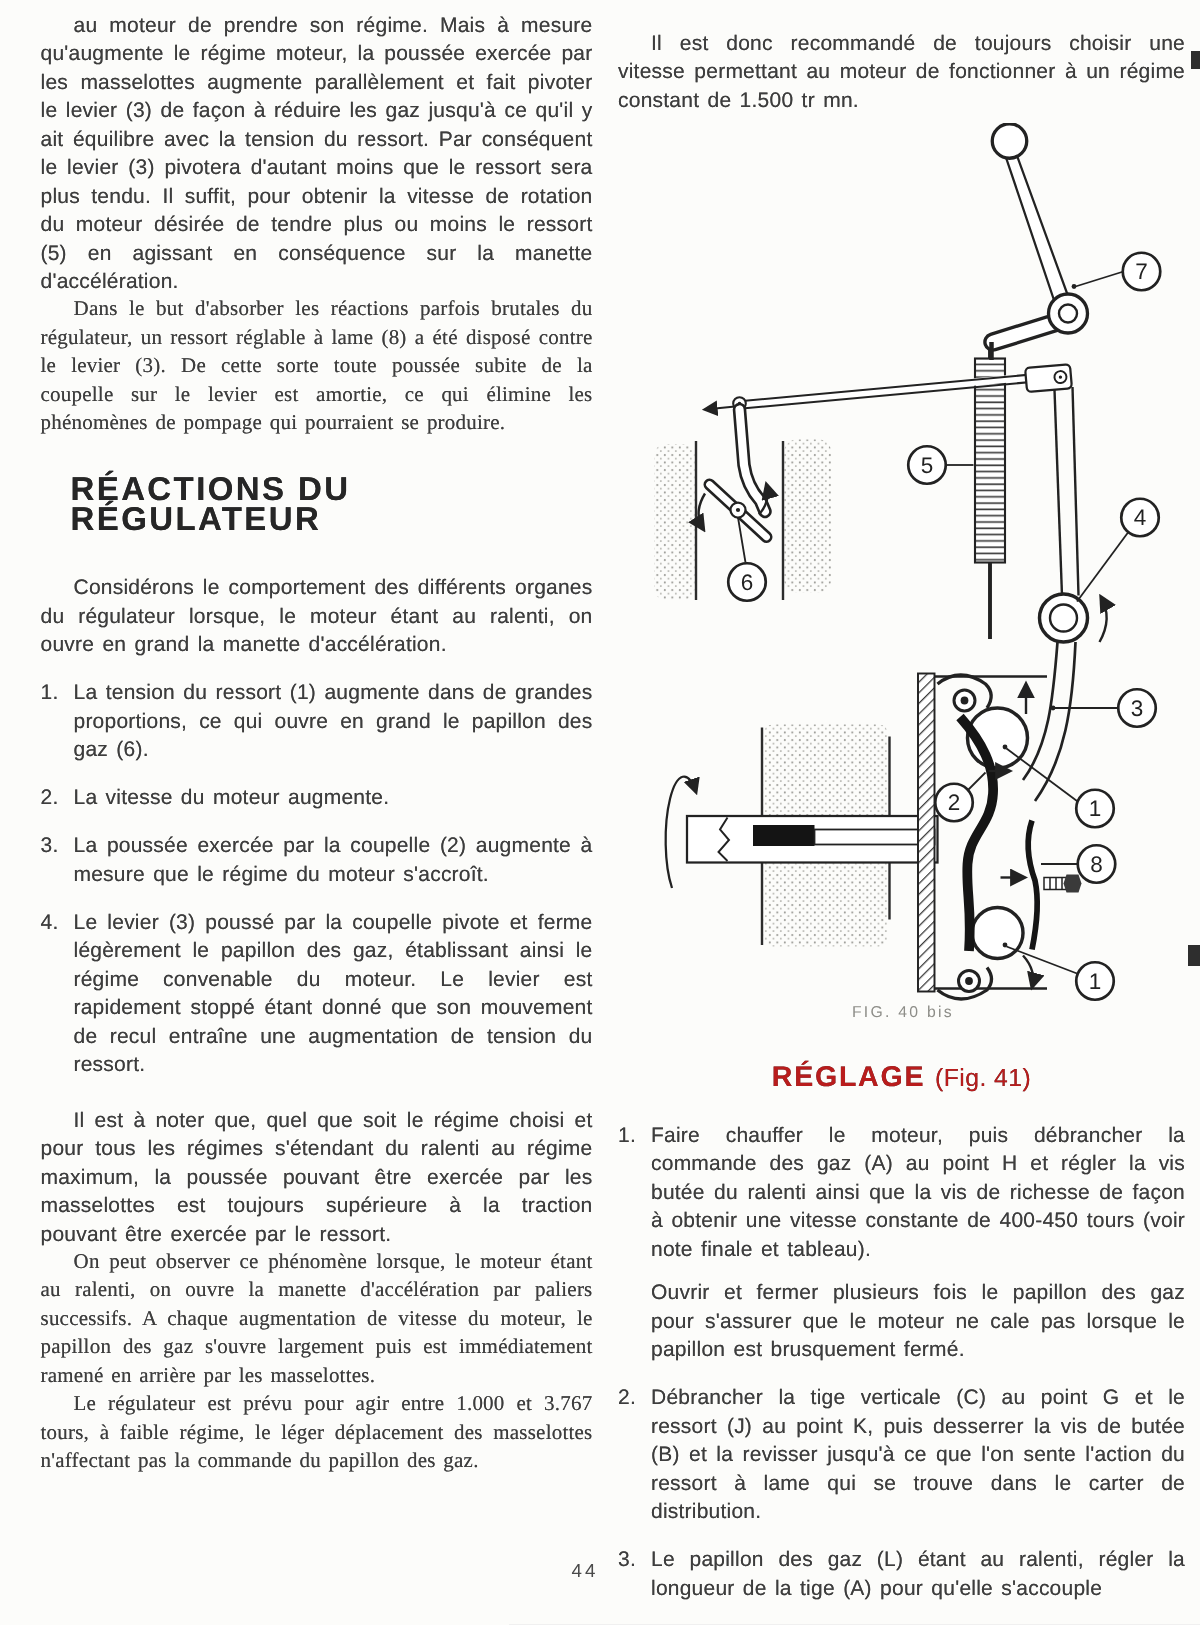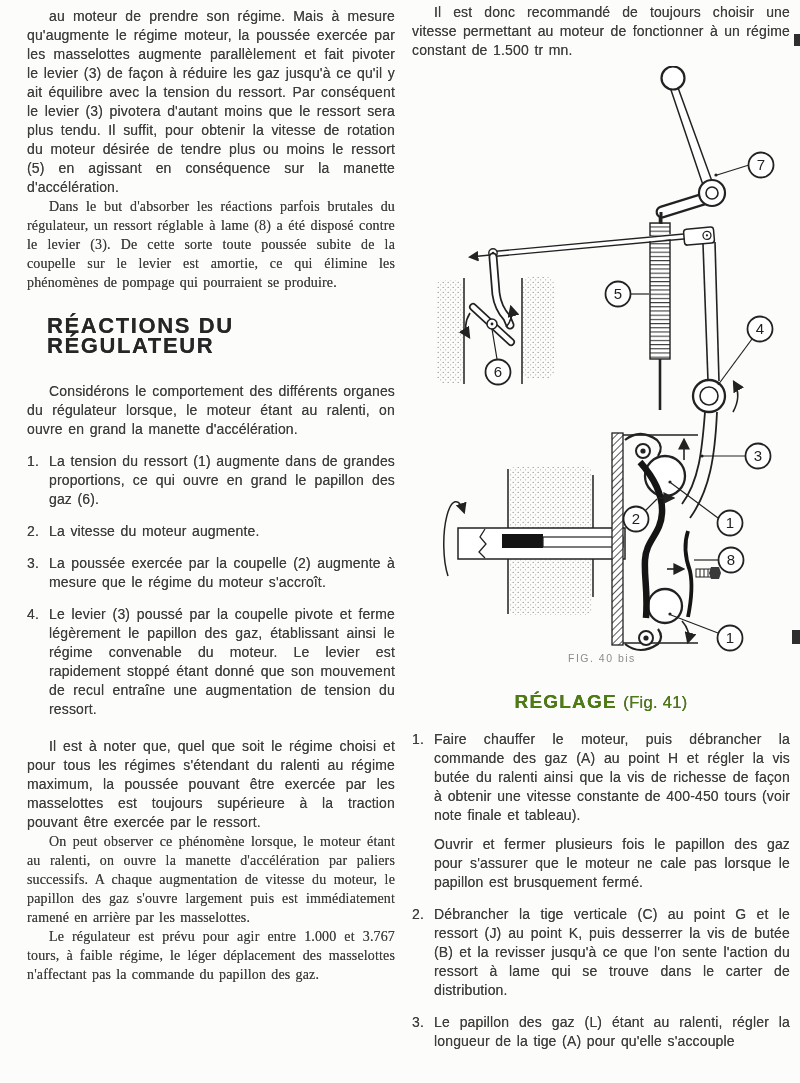--- a/index.html
+++ b/index.html
@@ -14,21 +14,21 @@
     margin:0;font-size:14px;line-height:19px;text-align:justify;
     text-indent:22px;letter-spacing:.15px;word-spacing:1.5px;
     text-shadow:0 0 .35px #6a6a6a;
   }
   .mt{margin-top:16px;font-family:Liberation Serif, serif;}
   h2.sec{
     margin:24px 0 26px 20px;font-size:22px;line-height:20px;color:#262626;
     letter-spacing:1.6px;font-weight:bold;text-shadow:0 0 .4px #444;
   }
   h2.sec-center{
-    margin:18px 0 16px 0;text-align:center;color:#4d7c0f;font-weight:bold;
+    margin:18px 0 16px 0;text-align:center;color:#b91c1c;font-weight:bold;
     font-size:19px;line-height:24px;letter-spacing:1.2px;text-shadow:0 0 .4px #444;
   }
   h2.sec-center .fig-ref{font-weight:normal;font-size:16.5px;letter-spacing:.3px;}
   .li{
     display:flex;margin-top:13px;font-size:14px;line-height:19px;
     letter-spacing:.15px;word-spacing:1.5px;text-shadow:0 0 .35px #6a6a6a;
   }
   .li .num{flex:0 0 22px;}
   .li .txt{flex:1;text-align:justify;}
   p.sub{
@@ -75,21 +75,21 @@
       <span class="num">4.</span>
       <span class="txt">Le levier (3) poussé par la coupelle pivote et ferme légèrement le papillon des gaz, établissant ainsi le régime convenable du moteur. Le levier est rapidement stoppé étant donné que son mouvement de recul entraîne une augmentation de tension du ressort.</span>
     </div>
 
     <p class="para" style="margin-top:18px;">Il est à noter que, quel que soit le régime choisi et pour tous les régimes s'étendant du ralenti au régime maximum, la poussée pouvant être exercée par les masselottes est toujours supérieure à la traction pouvant être exercée par le ressort.</p>
     <p class="para mt">On peut observer ce phénomène lorsque, le moteur étant au ralenti, on ouvre la manette d'accélération par paliers successifs. A chaque augmentation de vitesse du moteur, le papillon des gaz s'ouvre largement puis est immédiatement ramené en arrière par les masselottes.</p>
     <p class="para mt">Le régulateur est prévu pour agir entre 1.000 et 3.767 tours, à faible régime, le léger déplacement des masselottes n'affectant pas la commande du papillon des gaz.</p>
   </div>
 
   <div class="col col-right">
-    <p class="para" style="margin-top:3px;">Il est donc recommandé de toujours choisir une vitesse permettant au moteur de fonctionner à un régime constant de 1.500 tr mn.</p>
+    <p class="para" style="margin-top:19px;">Il est donc recommandé de toujours choisir une vitesse permettant au moteur de fonctionner à un régime constant de 1.500 tr mn.</p>
 
     <div class="figure-wrap">
       <svg width="378" height="602" viewBox="0 0 378 602">
         <defs>
           <marker id="ah" viewBox="0 0 10 10" refX="8" refY="5" markerWidth="7.5" markerHeight="7.5" orient="auto-start-reverse">
             <path d="M0,0 L10,5 L0,10 Z" fill="#222"></path>
           </marker>
           <pattern id="coil" width="20" height="4.2" patternUnits="userSpaceOnUse">
             <rect width="20" height="4.2" fill="#fff"></rect>
             <line x1="0" y1="1.4" x2="20" y2="1.4" stroke="#3a3a3a" stroke-width="1.1"></line>
@@ -285,16 +285,17 @@
     <div class="li">
       <span class="num">2.</span>
       <span class="txt">Débrancher la tige verticale (C) au point G et le ressort (J) au point K, puis desserrer la vis de butée (B) et la revisser jusqu'à ce que l'on sente l'action du ressort à lame qui se trouve dans le carter de distribution.</span>
     </div>
     <div class="li">
       <span class="num">3.</span>
       <span class="txt">Le papillon des gaz (L) étant au ralenti, régler la longueur de la tige (A) pour qu'elle s'accouple</span>
     </div>
   </div>
 
+  <div class="page-number">44</div>
 
   <div class="speck" style="left:794px;top:34px;width:6px;height:12px;"></div>
   <div class="speck" style="left:792px;top:630px;width:8px;height:14px;"></div>
 </div>
 
 </body></html>

